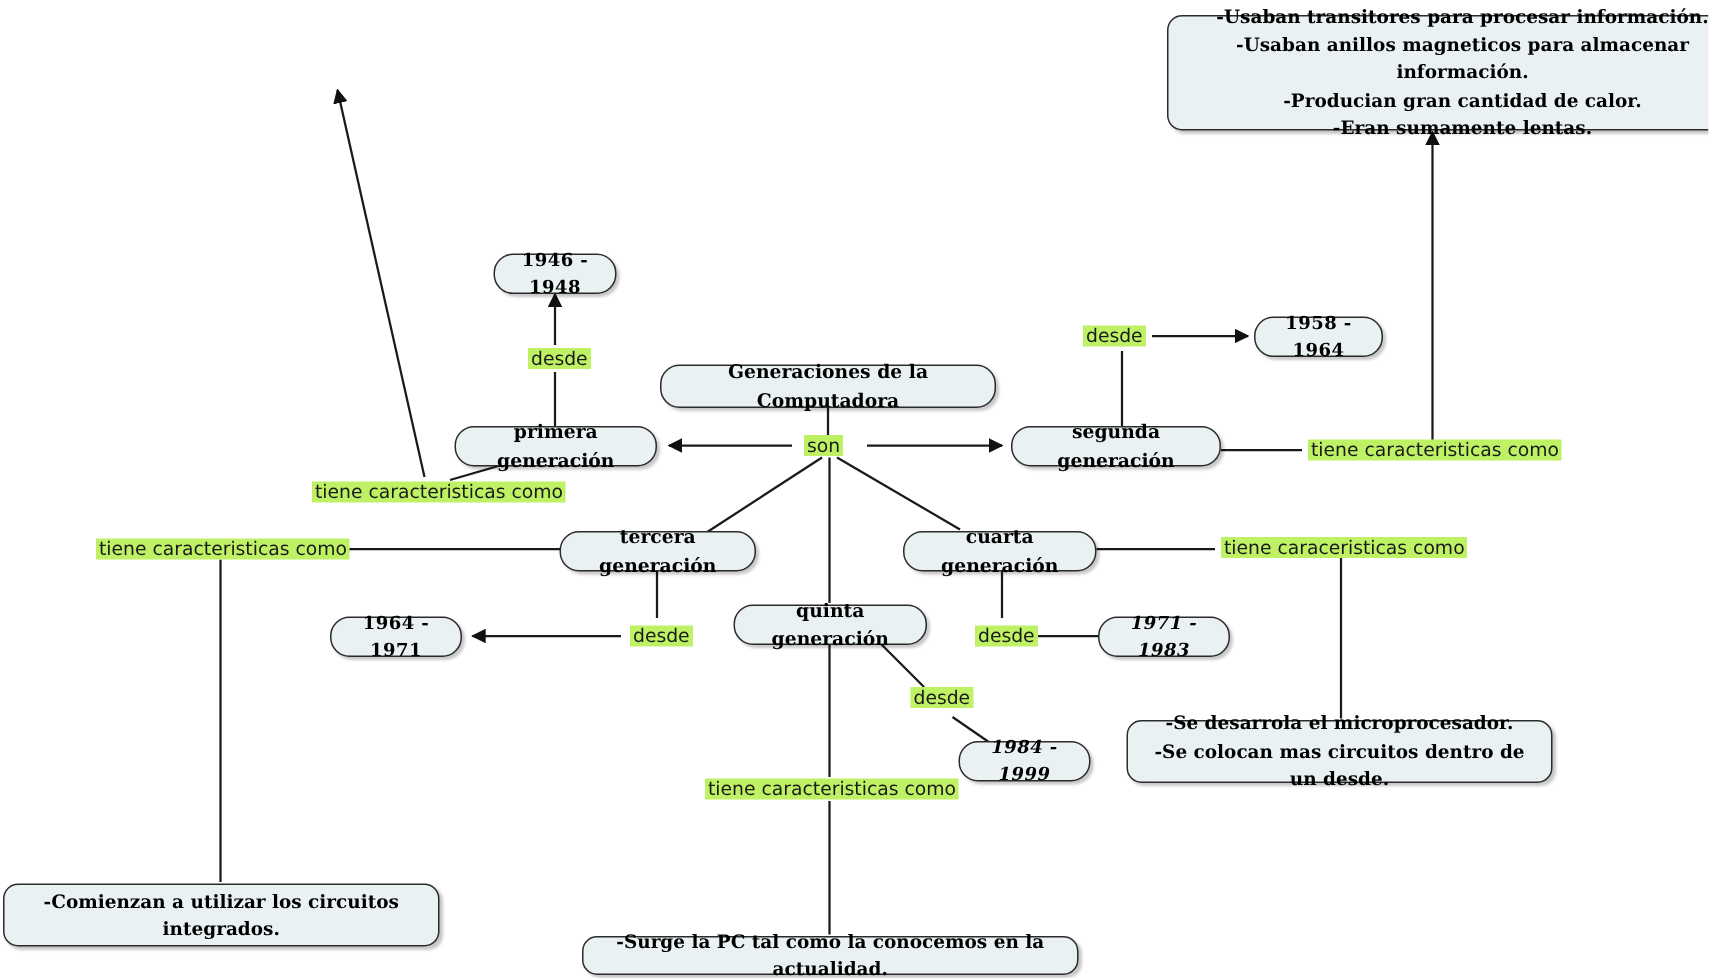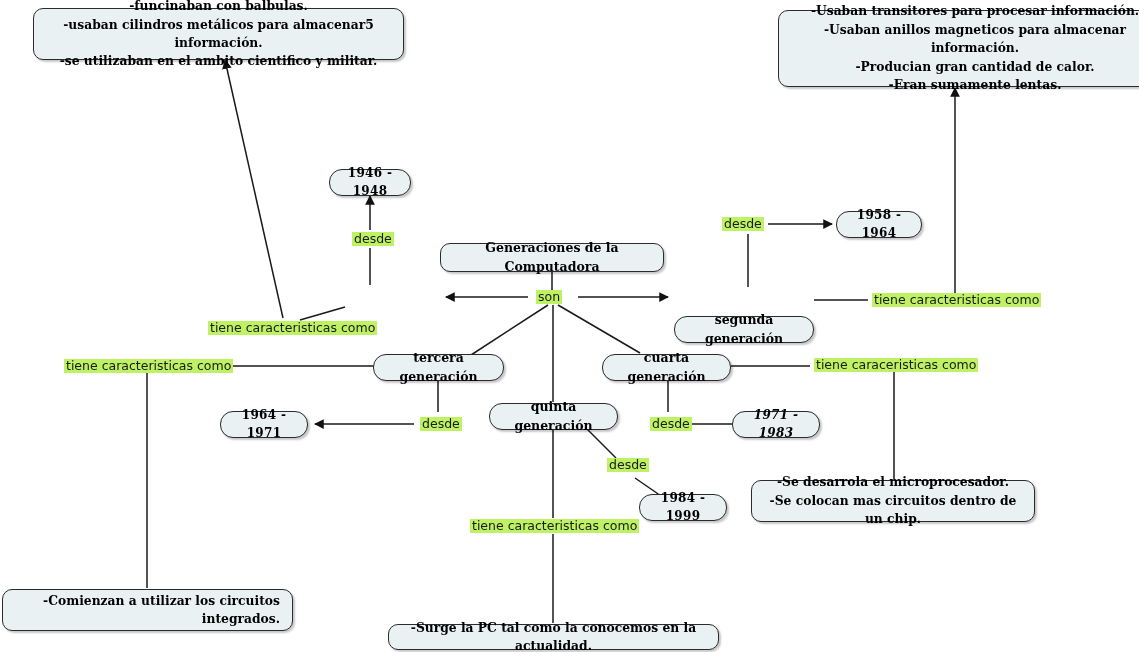--- a/index.html
+++ b/index.html
@@ -109,50 +109,48 @@
       <line x1="894" y1="372" x2="894" y2="479"></line>
 
       <line x1="582" y1="424" x2="616" y2="458"></line>
       <line x1="635" y1="478" x2="664" y2="498"></line>
 
       <line x1="553" y1="424" x2="553" y2="518"></line>
       <line x1="553" y1="534" x2="553" y2="623"></line>
     </g>
   </svg>
 
-  <div class="node detail" style="left:33px; top:8px; width:371px; height:52px;">-funcinaban con balbulas.
--usaban cilindros metálicos para almacenar5 información.
--se utilizaban en el ambito cientifico y militar.</div>
 
   <div class="node detail" style="left:778px; top:10px; width:394px; height:77px;">-Usaban transitores para procesar información.
 -Usaban anillos magneticos para almacenar información.
 -Producian gran cantidad de calor.
 -Eran sumamente lentas.</div>
 
-  <div class="node detail" style="left:2px; top:589px; width:291px; height:42px;text-align:right;">-Comienzan a utilizar los circuitos integrados.</div>
+  <div class="node detail" style="left:2px; top:589px; width:291px; height:42px;">-Comienzan a utilizar los circuitos integrados.</div>
 
   <div class="node detail" style="left:751px; top:480px; width:284px; height:42px;">-Se desarrola el microprocesador.
--Se colocan mas circuitos dentro de un chip.</div>
+-Se colocan mas circuitos dentro de un desde.</div>
 
   <div class="node detail" style="left:388px; top:624px; width:331px; height:26px;">-Surge la PC tal como la conocemos en la actualidad.</div>
 
   <div class="node date" style="left:329px; top:169px; width:82px; height:27px;">1946 - 1948</div>
 
   <div class="node date" style="left:836px; top:211px; width:86px; height:27px;">1958 - 1964</div>
 
   <div class="node date" style="left:220px; top:411px; width:88px; height:27px;">1964 - 1971</div>
 
   <div class="node date" style="left:732px; top:411px; width:88px; height:27px;font-style:italic;">1971 - 1983</div>
 
-  <div class="node date" style="left:639px; top:494px; width:88px; height:27px;">1984 - 1999</div>
+  <div class="node date" style="left:639px; top:494px; width:88px; height:27px;font-style:italic;">1984 - 1999</div>
 
-  <div class="node concept" style="left:440px; top:243px; width:224px; height:29px;border-radius:10px;">Generaciones de la Computadora</div>
+  <div class="node concept" style="left:440px; top:243px; width:224px; height:29px;">Generaciones de la Computadora</div>
 
+  <div class="node concept" style="left:303px; top:284px; width:135px; height:27px;">primera generación</div>
 
-  <div class="node concept" style="left:674px; top:284px; width:140px; height:27px;margin-top:32px;">segunda generación</div>
+  <div class="node concept" style="left:674px; top:284px; width:140px; height:27px;">segunda generación</div>
 
   <div class="node concept" style="left:373px; top:354px; width:131px; height:27px;">tercera generación</div>
 
   <div class="node concept" style="left:489px; top:403px; width:129px; height:27px;">quinta generación</div>
 
   <div class="node concept" style="left:602px; top:354px; width:129px; height:27px;">cuarta generación</div>
 
   <div class="edge-label" style="left:536px; top:290px;">son</div>
 
   <div class="edge-label" style="left:352px; top:232px;">desde</div>

